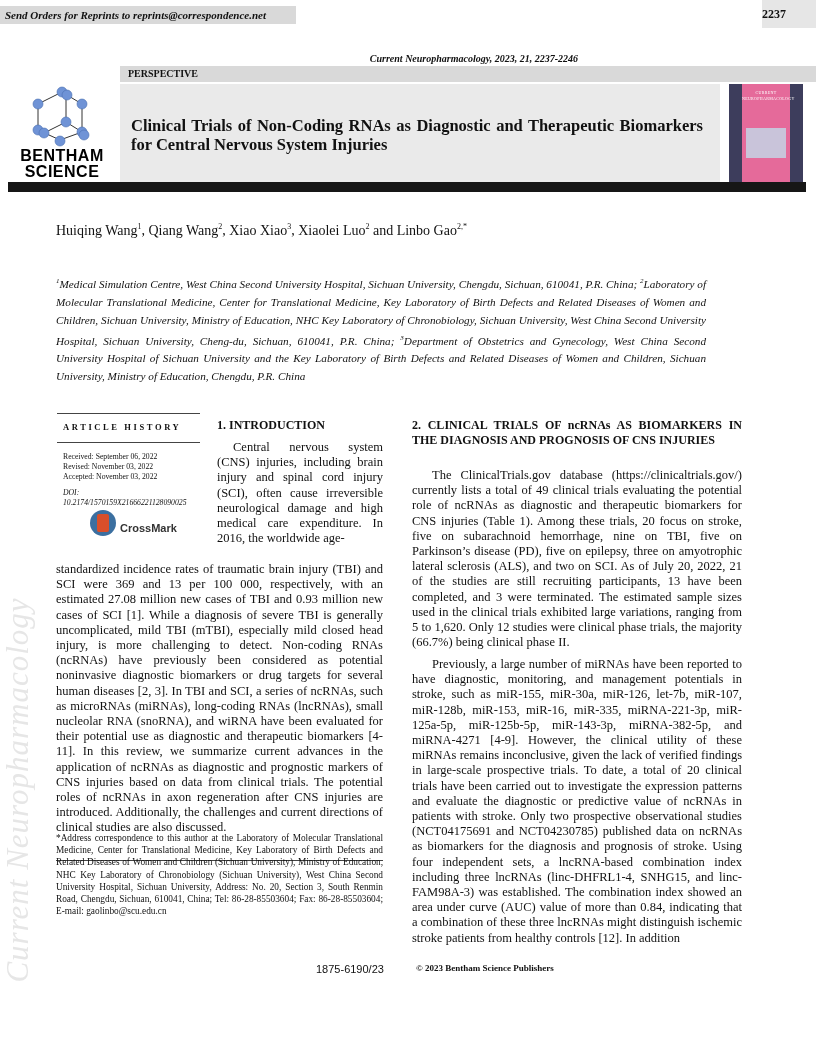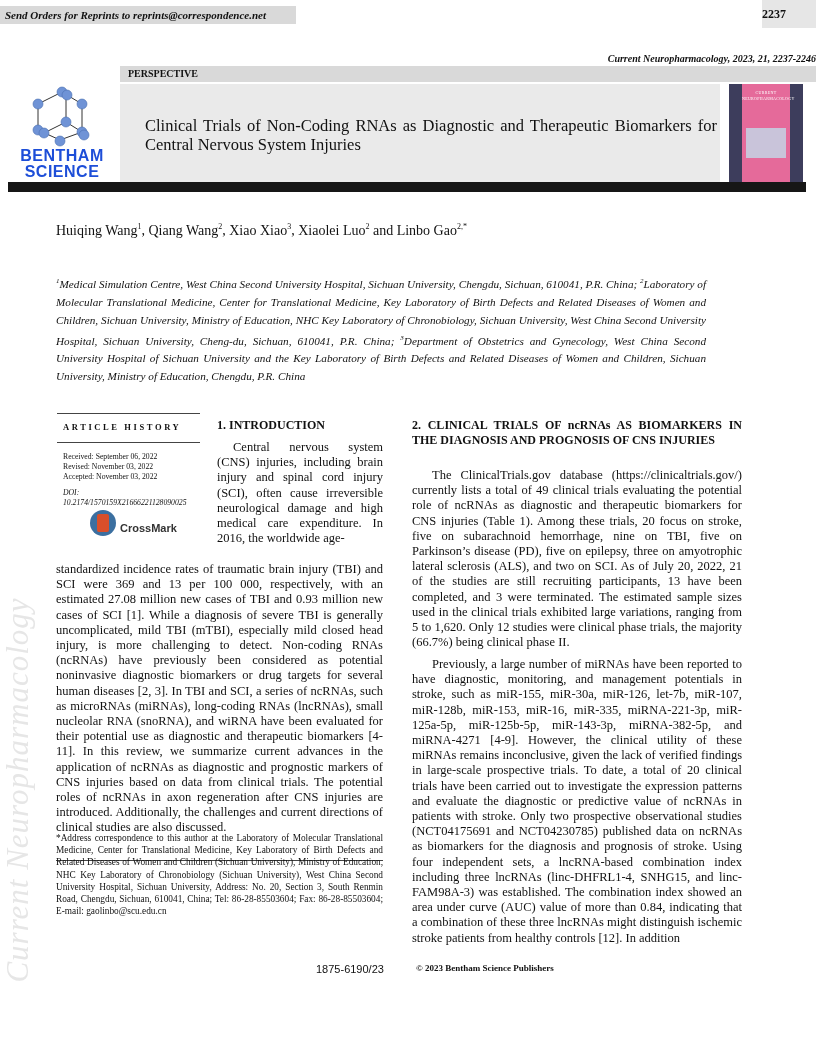--- a/index.html
+++ b/index.html
@@ -4,33 +4,33 @@
 <style>
   html, body { margin:0; padding:0; }
   body { width:816px; height:1056px; position:relative; background:#ffffff; overflow:hidden;
          font-family:"Liberation Serif", serif; color:#111; }
   .abs { position:absolute; }
 
   .reprints { left:0; top:6px; height:18px; width:296px; background:#d9d9d9;
               font-style:italic; font-weight:bold; font-size:11px; line-height:18px; padding-left:5px; box-sizing:border-box; }
   .pagenum { left:762px; top:0; width:54px; height:28px; background:#e6e6e6;
              font-weight:bold; font-size:12px; line-height:28px; text-align:left; }
-  .journal-line { left:0; width:816px; top:53px; text-align:right; font-style:italic; font-weight:bold; font-size:10px; padding-left:240px; box-sizing:border-box; }
+  .journal-line { left:0; width:708px; top:53px; text-align:center; font-style:italic; font-weight:bold; font-size:10px; padding-left:240px; box-sizing:border-box; }
   .perspective-bar { left:120px; top:66px; width:805px; height:16px; background:#d9d9d9;
                      font-weight:bold; font-size:10px; line-height:16px; padding-left:8px; box-sizing:border-box; }
   .title-box { left:120px; top:84px; width:600px; height:98px; background:#eaeaea; }
-  .title-text { left:131px; top:116px; width:572px; font-weight:normal; font-size:16.5px; line-height:19px; text-align:justify;margin-left:14px; }
+  .title-text { left:131px; top:116px; width:572px; font-weight:bold; font-size:16.5px; line-height:19px; text-align:justify; }
   .cover { left:729px; top:84px; width:74px; height:98px; background:#3d3d5c; }
   .cover-pink { left:742px; top:84px; width:48px; height:98px; background:#e56a9a; }
   .cover-title { left:742px; top:90px; width:48px; color:#fff; font-size:4px; text-align:center; line-height:6px; letter-spacing:0.3px; }
   .cover-img { left:746px; top:128px; width:40px; height:30px; background:#c9c4da; }
   .black-bar { left:8px; top:182px; width:798px; height:10px; background:#161616; }
 
   .logo { left:8px; top:84px; width:108px; height:98px; }
-  .logo-text { left:10px; top:148px; width:104px; color:#1d4ed8; font-family:"Liberation Sans", sans-serif;
+  .logo-text { left:10px; top:148px; width:104px; color:#000000; font-family:"Liberation Sans", sans-serif;
                font-weight:bold; font-size:16px; line-height:16px; text-align:center; letter-spacing:0.5px; }
 
   .authors { left:56px; top:222px; font-size:14px; }
   .authors sup { font-size:8px; }
   .affil { left:56px; top:272px; width:650px; font-style:italic; font-size:11.2px; line-height:18px; text-align:justify; }
   .affil sup { font-size:7px; }
 
   .hist-rule1 { left:57px; top:413px; width:143px; height:1px; background:#444; }
   .hist-rule2 { left:57px; top:442px; width:143px; height:1px; background:#444; }
   .hist-title { left:63px; top:422px; font-weight:bold; font-size:8.5px; letter-spacing:2.6px; }

